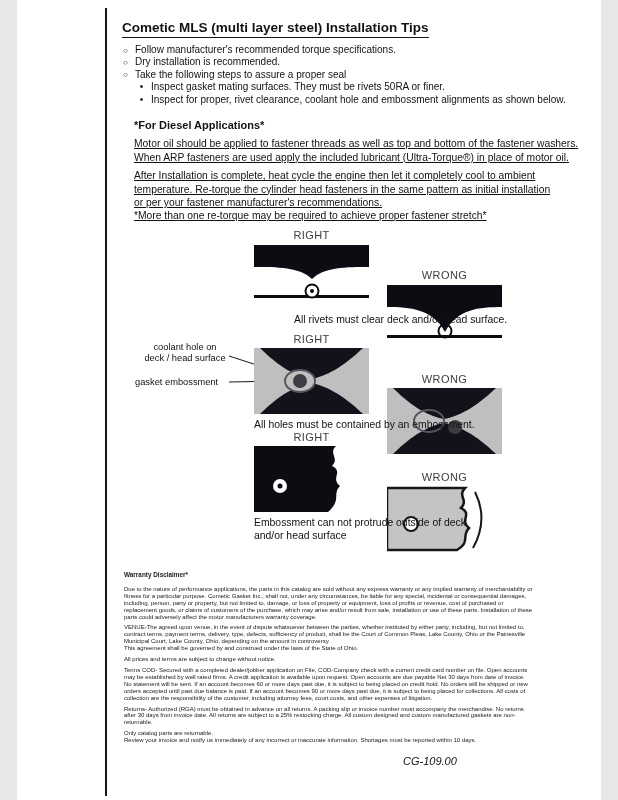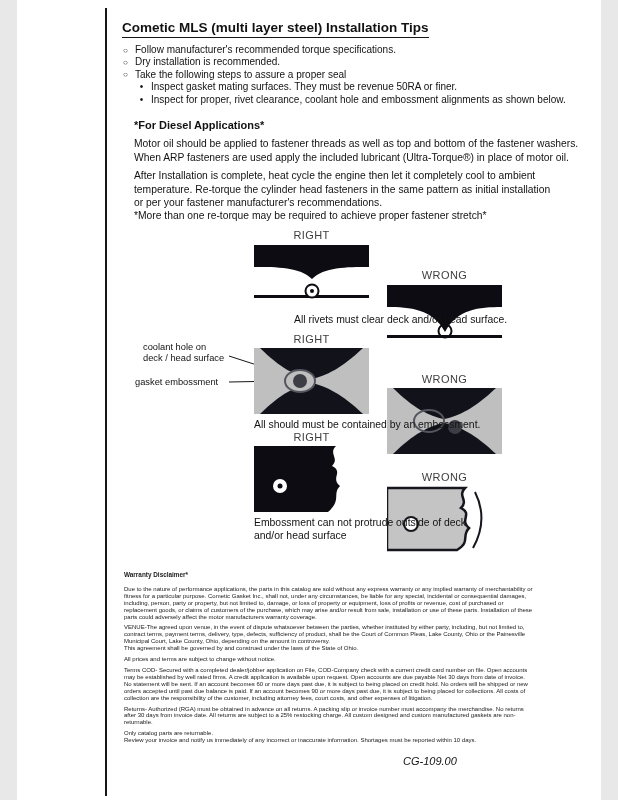--- a/index.html
+++ b/index.html
@@ -14,34 +14,34 @@
     left:105px; top:20px; font-size:13.5px; font-weight:bold;
     border-bottom:1.5px solid #161616; padding-bottom:2px;
   }
   .bullets { left:104px; top:44px; font-size:10px; line-height:12.4px; }
   .brow { display:flex; gap:5px; }
   .brow .mk { width:9px; text-align:center; flex:0 0 auto; }
   .sub { margin-left:16px; }
   .mk-o { font-size:8px; position:relative; top:0.5px; }
   .mk-f { font-size:10px; }
   .h-diesel { left:117px; top:119px; font-size:11px; font-weight:bold; }
-  .para { left:117px; width:480px; font-size:10.3px; line-height:13.5px; white-space:pre-line; }
+  .para { left:117px; width:480px; font-size:10.3px; line-height:13.5px; white-space:pre-line;text-decoration:underline; }
   .p1 { top:137px; }
   .p2 { top:169px; }
   .note { top:209px; }
   .fig-label { width:115px; text-align:center; font-size:11px; color:#3e3e3e; letter-spacing:0.4px; }
   .r1 { top:229px; } .r2 { top:333px; } .r3 { top:431px; }
   .colL { left:237px; } .colR { left:370px;margin-top:40px; }
   .panel { width:115px; height:66px; }
   .pr1 { top:245px; height:64px; } .pr2 { top:348px; } .pr3 { top:446px; }
   .panel svg { display:block; width:100%; height:100%; }
   .caption { left:237px; font-size:10.4px; line-height:12.5px; white-space:pre-line; }
   .c1 { top:314px;margin-left:40px; } .c2 { top:419px; } .c3 { top:517px; }
   .callout { font-size:9.3px; line-height:10.8px; white-space:pre-line; }
-  .co1 { left:126px; top:342px; width:84px; text-align:left; }
+  .co1 { left:126px; top:342px; width:84px; text-align:center; }
   .co2 { left:118px; top:377px; }
   .callout-lines { left:210px; top:348px; width:115px; height:45px; }
   .legal { left:107px; top:572px; width:410px; font-size:6px; line-height:6.9px; color:#1a1a1a; }
   .legal .lh { font-weight:bold; font-size:6.4px; margin:0 0 7px 0; }
   .legal p { margin:0 0 4px 0; white-space:pre-line; }
   .footer-code { left:386px; top:755px; font-size:11px;font-style:italic; }
 </style>
 </head>
 <body>
 
@@ -59,21 +59,21 @@
     <div class="brow">
       <span class="mk mk-o">○</span>
       <span>Dry installation is recommended.</span>
     </div>
     <div class="brow">
       <span class="mk mk-o">○</span>
       <span>Take the following steps to assure a proper seal</span>
     </div>
     <div class="brow sub">
       <span class="mk mk-f">•</span>
-      <span>Inspect gasket mating surfaces.  They must be revenue 50RA or finer.</span>
+      <span>Inspect gasket mating surfaces.  They must be rivets 50RA or finer.</span>
     </div>
     <div class="brow sub">
       <span class="mk mk-f">•</span>
       <span>Inspect for proper, rivet clearance, coolant hole and embossment alignments as shown below.</span>
     </div>
   </div>
 
   <div class="abs h-diesel">*For Diesel Applications*</div>
   <div class="abs para p1">Motor oil should be applied to fastener threads as well as top and bottom of the fastener washers.
 When ARP fasteners are used apply the included lubricant (Ultra-Torque®) in place of motor oil.</div>
@@ -126,21 +126,21 @@
   </div>
   <div class="abs panel pr2 colR">
     <svg viewBox="0 0 115 66">
       <rect width="115" height="66" fill="#bfbfbf"></rect>
       <path d="M6,0 H109 C88,20 72,28 57,31 C42,28 26,20 6,0 Z" fill="#12121a"></path>
       <path d="M6,66 H109 C88,46 72,38 57,35 C42,38 26,46 6,66 Z" fill="#12121a"></path>
       <ellipse cx="42" cy="33" rx="15" ry="11" fill="none" stroke="#55555f" stroke-width="2"></ellipse>
       <circle cx="68" cy="39" r="7" fill="#3d3d46"></circle>
     </svg>
   </div>
-  <div class="abs caption c2">All should must be contained by an embossment.</div>
+  <div class="abs caption c2">All holes must be contained by an embossment.</div>
 
   <div class="abs fig-label r3 colL">RIGHT</div>
   <div class="abs fig-label r3 colR">WRONG</div>
 
   <div class="abs panel pr3 colL">
     <svg viewBox="0 0 115 66">
       <rect width="115" height="66" fill="#ffffff"></rect>
       <path d="M0,0 H82 C74,8 86,12 78,20 C90,26 76,32 86,40 C78,48 88,54 74,66 H0 Z" fill="#0c0c12"></path>
       <circle cx="26" cy="40" r="7" fill="#ffffff"></circle>
       <circle cx="26" cy="40" r="2.5" fill="#0c0c12"></circle>

